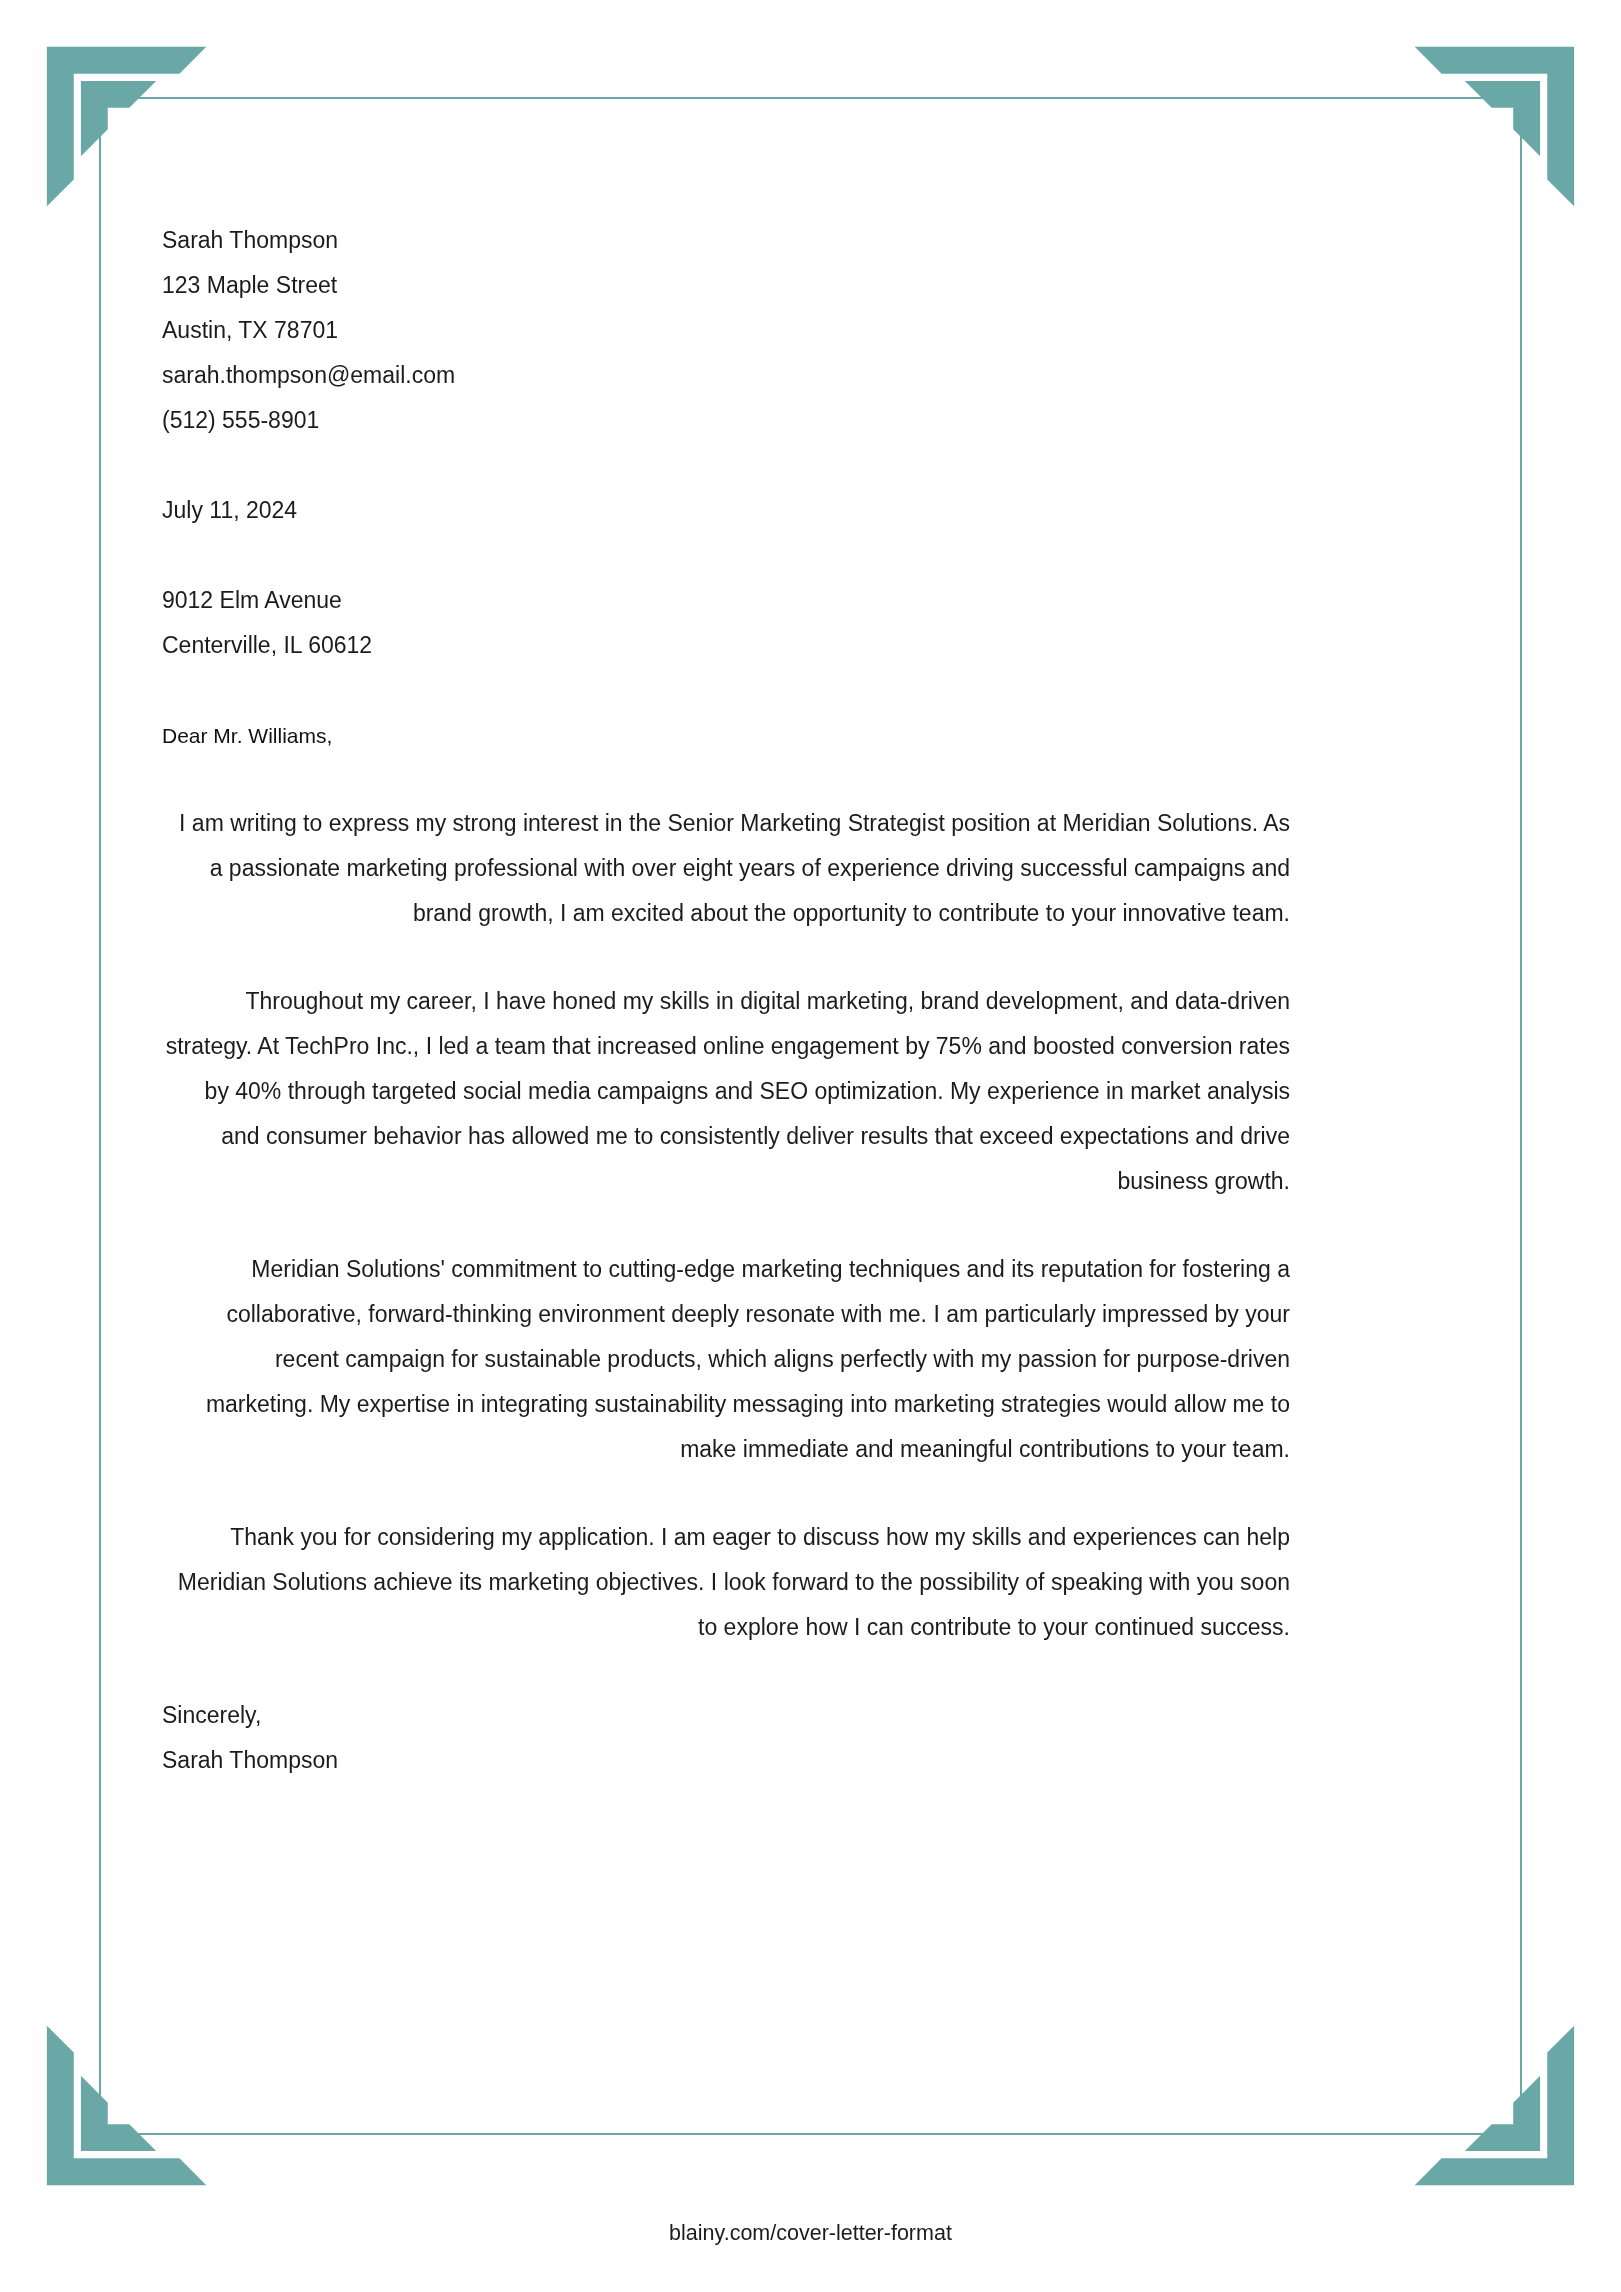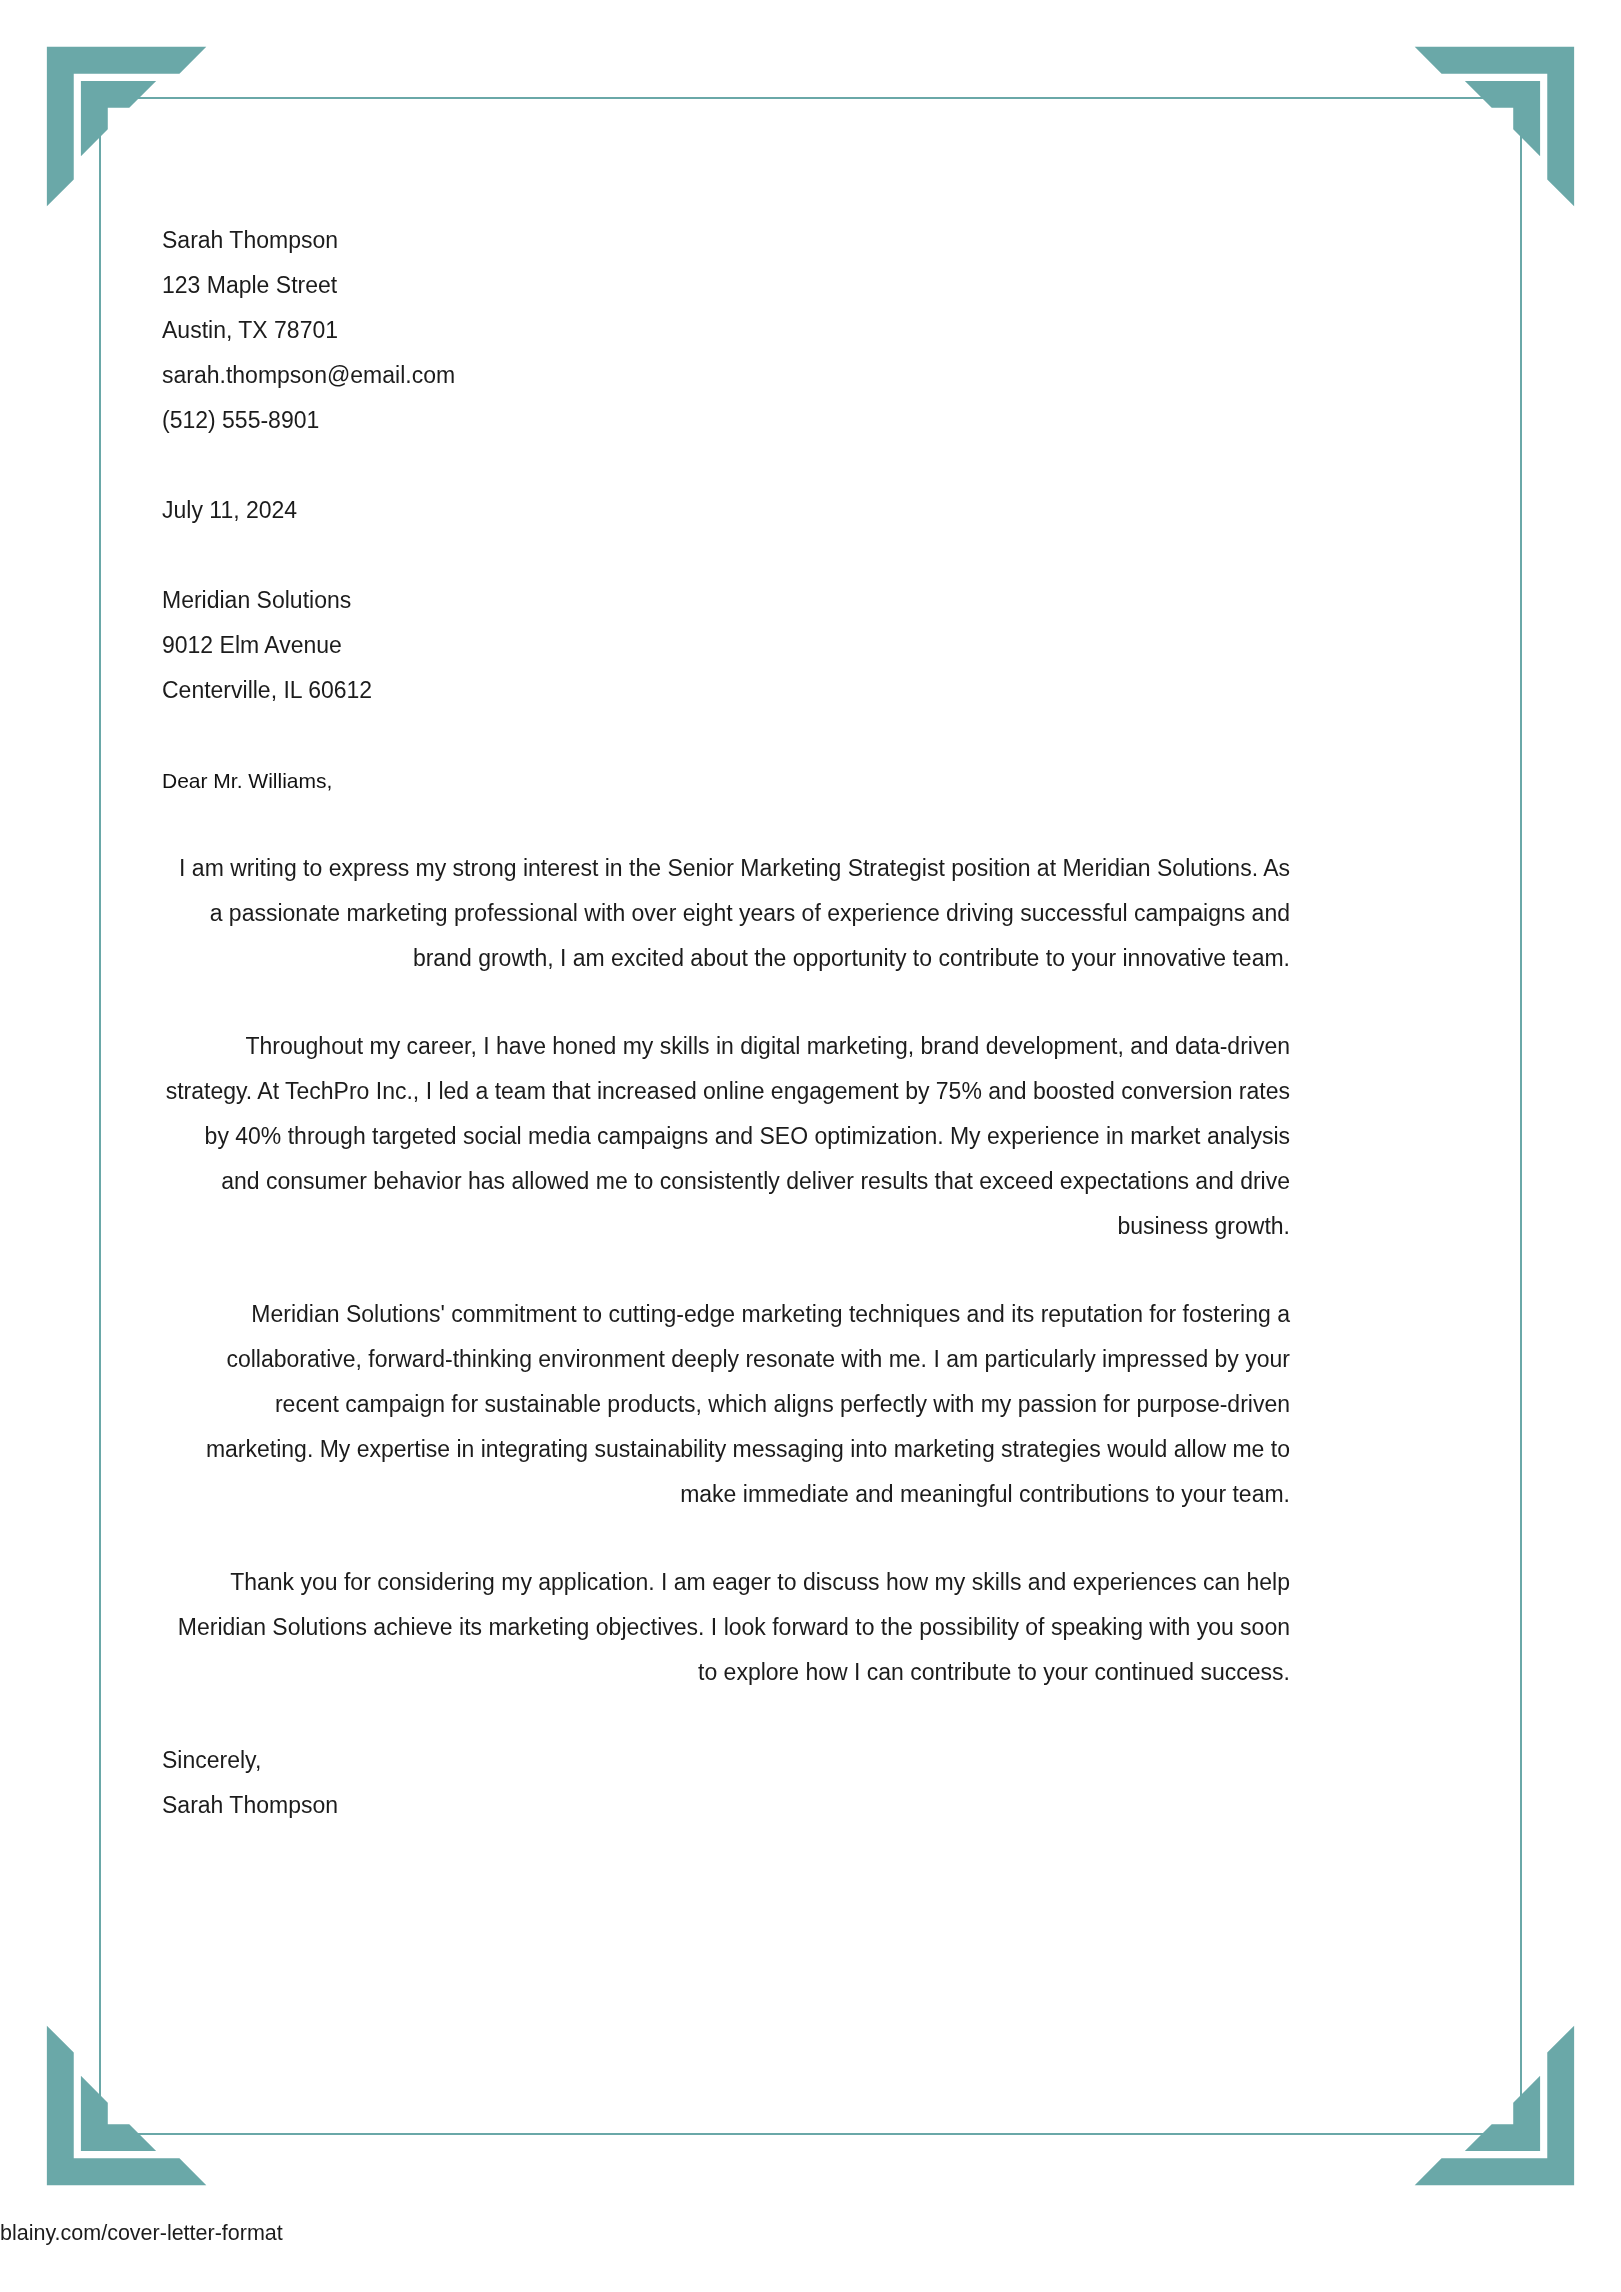--- a/index.html
+++ b/index.html
@@ -86,21 +86,21 @@
     line-height: 45px;
     color: #1c1c1c;
   }
 
   
   .footer {
     position: absolute;
     left: 0;
     right: 0;
     bottom: 47px;
-    text-align: left;
+    text-align: center;
     font-size: 21.5px;
     color: #1c1c1c;
   }
 </style>
 </head>
 <body>
 
 <div class="corner corner-tl">
   <svg viewBox="0 0 230 230" xmlns="http://www.w3.org/2000/svg">
     <path d="M 30 30 L 208 30 L 178 60 L 60 60 L 60 178 L 30 208 Z" fill="#6aa8a8"></path>
@@ -138,21 +138,20 @@
     <div class="line">(512) 555-8901</div>
   </div>
 
   <div class="gap"></div>
 
   <div class="line">July 11, 2024</div>
 
   <div class="gap"></div>
 
   <div class="block">
-    <div class="line">Meridian Solutions</div>
     <div class="line">9012 Elm Avenue</div>
     <div class="line">Centerville, IL 60612</div>
   </div>
 
   <div class="gap"></div>
 
   <div class="salutation">Dear Mr. Williams,</div>
 
   <div class="gap-sm"></div>
 

